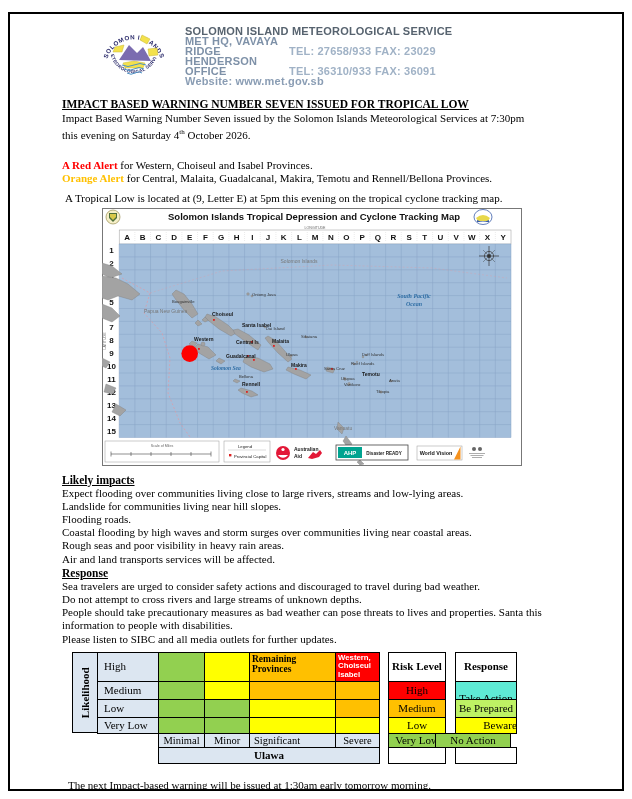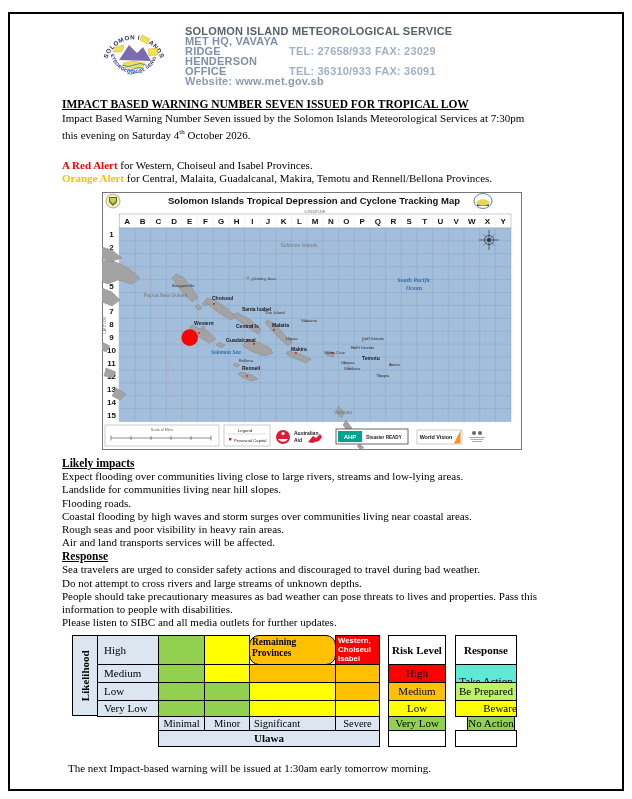--- a/index.html
+++ b/index.html
@@ -82,20 +82,21 @@
   </div>
 
   <div class="content">
     <h1 class="title">IMPACT BASED WARNING NUMBER SEVEN ISSUED FOR TROPICAL LOW</h1>
     <p class="intro"><span>Impact Based Warning Number Seven issued by the Solomon Islands Meteorological Services at 7:30pm</span><br>
       <span>this evening on Saturday 4</span><sup>th</sup><span> October 2026.</span></p>
     <p class="alerts">
       <span class="b" style="color: rgb(255, 0, 0);">A Red Alert</span><span> for Western, Choiseul and Isabel Provinces.</span><br>
       <span class="b" style="color: rgb(255, 192, 0);">Orange Alert</span><span> for Central, Malaita, Guadalcanal, Makira, Temotu and Rennell/Bellona Provinces.</span>
     </p>
+    <p class="loc">A Tropical Low is located at (9, Letter E) at 5pm this evening on the tropical cyclone tracking map.</p>
 
     <div class="map-wrap">
       <svg width="420" height="258" viewBox="0 0 420 258">
         <rect x="0.5" y="0.5" width="419" height="257" fill="#ffffff" stroke="#777" stroke-width="1"></rect>
         <text class="mapTitle" x="212" y="12">Solomon Islands Tropical Depression and Cyclone Tracking Map</text>
 
         <g>
           <ellipse cx="11" cy="9" rx="7" ry="7" fill="#f5efc8" stroke="#8a7d3a" stroke-width=".6"></ellipse>
           <path d="M7,5 h8 v5 l-4,4 -4,-4 Z" fill="#4e6e3a"></path>
           <path d="M8,6 h6 v3 l-3,3 -3,-3 Z" fill="#d8c84a"></path>
@@ -370,35 +371,35 @@
     <div class="li">Expect flooding over communities living close to large rivers, streams and low-lying areas.</div>
     <div class="li">Landslide for communities living near hill slopes.</div>
     <div class="li">Flooding roads.</div>
     <div class="li">Coastal flooding by high waves and storm surges over communities living near coastal areas.</div>
     <div class="li">Rough seas and poor visibility in heavy rain areas.</div>
     <div class="li">Air and land transports services will be affected.</div>
 
     <h2 class="sec">Response</h2>
     <div class="li">Sea travelers are urged to consider safety actions and discouraged to travel during bad weather.</div>
     <div class="li">Do not attempt to cross rivers and large streams of unknown depths.</div>
-    <div class="li">People should take precautionary measures as bad weather can pose threats to lives and properties. Pass this information to people with disabilities.</div>
+    <div class="li">People should take precautionary measures as bad weather can pose threats to lives and properties. Santa this information to people with disabilities.</div>
     <div class="li">Please listen to SIBC and all media outlets for further updates.</div>
 
     <div class="matrix">
       <div class="tc" style="left: 0px; top: 0px; width: 26px; height: 81px; background-color: rgb(220, 230, 241);">
             <span class="rot">Likelihood</span>
           </div>
       <div class="tc lab" style="left: 25px; top: 0px; width: 62px; height: 30px; background-color: rgb(220, 230, 241);">High</div>
       <div class="tc lab" style="left: 25px; top: 29px; width: 62px; height: 19px; background-color: rgb(220, 230, 241);">Medium</div>
       <div class="tc lab" style="left: 25px; top: 47px; width: 62px; height: 19px; background-color: rgb(220, 230, 241);">Low</div>
       <div class="tc lab" style="left: 25px; top: 65px; width: 62px; height: 17px; background-color: rgb(220, 230, 241);">Very Low</div>
 
       <div class="tc" style="left: 86px; top: 0px; width: 47px; height: 30px; background-color: rgb(146, 208, 80);"></div>
       <div class="tc" style="left: 132px; top: 0px; width: 46px; height: 30px; background-color: rgb(255, 255, 0);"></div>
-      <div class="tc anno" style="left: 177px; top: 0px; width: 87px; height: 30px; background-color: rgb(255, 192, 0); border-radius: 10px;">Remaining Provinces</div>
+      <div class="tc anno" style="left: 177px; top: 0px; width: 87px; height: 30px; background-color: rgb(255, 192, 0);">Remaining Provinces</div>
       <div class="tc annoR" style="left: 263px; top: 0px; width: 45px; height: 30px; background-color: rgb(255, 0, 0);">Western, Choiseul Isabel</div>
 
       <div class="tc" style="left: 86px; top: 29px; width: 47px; height: 19px; background-color: rgb(146, 208, 80);"></div>
       <div class="tc" style="left: 132px; top: 29px; width: 46px; height: 19px; background-color: rgb(255, 255, 0);"></div>
       <div class="tc" style="left: 177px; top: 29px; width: 87px; height: 19px; background-color: rgb(255, 192, 0);"></div>
       <div class="tc" style="left: 263px; top: 29px; width: 45px; height: 19px; background-color: rgb(255, 192, 0);"></div>
 
       <div class="tc" style="left: 86px; top: 47px; width: 47px; height: 19px; background-color: rgb(146, 208, 80);"></div>
       <div class="tc" style="left: 132px; top: 47px; width: 46px; height: 19px; background-color: rgb(146, 208, 80);"></div>
       <div class="tc" style="left: 177px; top: 47px; width: 87px; height: 19px; background-color: rgb(255, 255, 0);"></div>
@@ -419,20 +420,20 @@
       <div class="tc" style="left: 316px; top: 29px; width: 58px; height: 19px; background-color: rgb(255, 0, 0);">High</div>
       <div class="tc" style="left: 316px; top: 47px; width: 58px; height: 19px; background-color: rgb(255, 192, 0);">Medium</div>
       <div class="tc" style="left: 316px; top: 65px; width: 58px; height: 17px; background-color: rgb(255, 255, 0);">Low</div>
       <div class="tc" style="left: 316px; top: 81px; width: 58px; height: 15px; background-color: rgb(146, 208, 80);">Very Low</div>
       <div class="tc" style="left:316px;top:95px;width:58px;height:17px;"></div>
 
       <div class="tc hd" style="left:383px;top:0;width:62px;height:30px;">Response</div>
       <div class="tc" style="left: 383px; top: 29px; width: 62px; height: 35px; background-color: #5eead4;">Take Action</div>
       <div class="tc" style="left: 383px; top: 47px; width: 62px; height: 19px; background-color: #bef264;">Be Prepared</div>
       <div class="tc" style="left: 383px; top: 65px; width: 62px; height: 17px; background-color: rgb(255, 255, 0); padding-left: 28px;">Beware</div>
-      <div class="tc" style="left: 395px; top: 81px; width: 48px; height: 15px; background-color: rgb(146, 208, 80);">No Action</div>
+      <div class="tc" style="left: 363px; top: 81px; width: 76px; height: 15px; background-color: rgb(146, 208, 80);">No Action</div>
       <div class="tc" style="left:383px;top:95px;width:62px;height:17px;"></div>
     </div>
 
     <p class="footer-line">The next Impact-based warning will be issued at 1:30am early tomorrow morning.</p>
   </div>
  </div>
 </div>
 
 </body></html>

